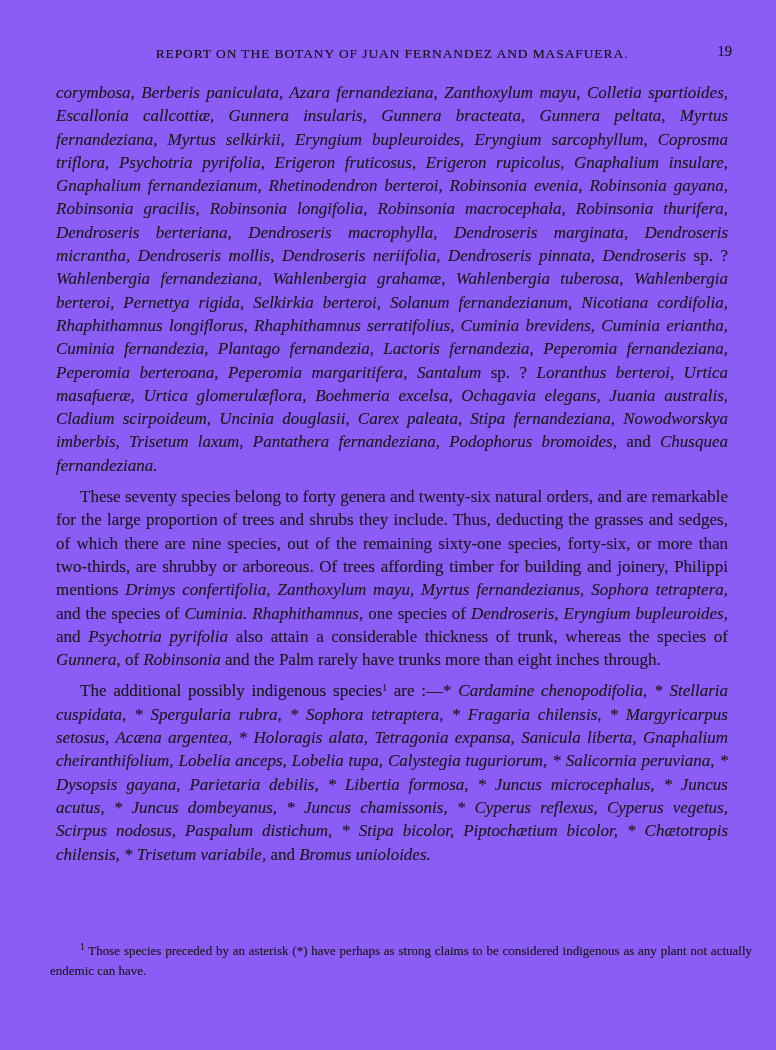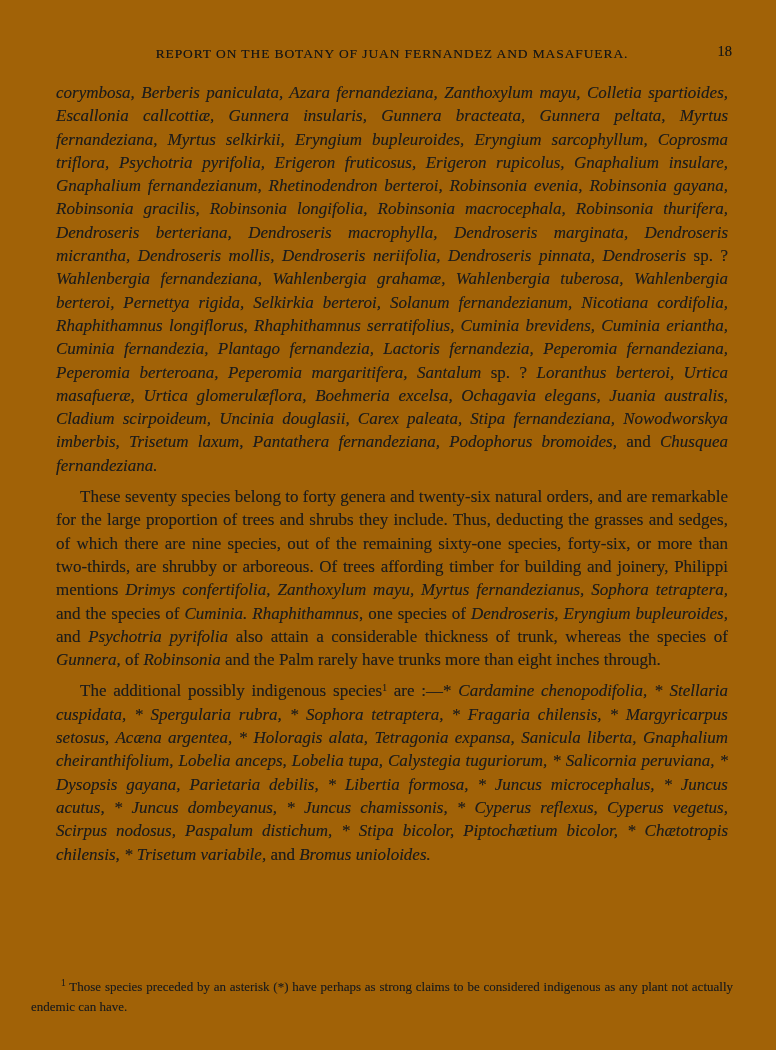--- a/index.html
+++ b/index.html
@@ -1,20 +1,20 @@
 <!DOCTYPE html>
 <html><head>
 <meta charset="utf-8">
 <style>
   html, body { margin: 0; padding: 0; background: #ffffff; }
   .page {
     position: relative;
     width: 776px;
     height: 1050px;
-    background: #a16207;
+    background: #8b5cf6;
     color: #1e1e1e;
     font-family: "Liberation Serif", "DejaVu Serif", serif;
     overflow: hidden;
   }
   .header {
     position: absolute;
     top: 44px;
     left: 48px;
     width: 688px;
     text-align: center;
@@ -51,40 +51,39 @@
   sup {
     font-size: 9.5px;
     line-height: 0;
     position: relative;
     top: -5px;
     vertical-align: baseline;
   }
   .footnote {
     position: absolute;
     top: 941px;
-    left: 31px;
+    left: 50px;
     width: 702px;
     font-size: 13px;
     line-height: 19.5px;
     text-align: justify;
     text-indent: 30px;
     color: #1c1c1c;
     text-shadow: 0 0 0.4px rgba(25,25,25,0.45);
-    margin-top: 36px;
   }
 </style>
 </head>
 <body>
 
 <div class="page">
 
   <div class="header">
     <span class="running-title">REPORT ON THE BOTANY OF JUAN FERNANDEZ AND MASAFUERA.</span>
   </div>
-  <span class="page-number">18</span>
+  <span class="page-number">19</span>
 
   <div class="body-text">
     <p class="noindent"><i>corymbosa, Berberis paniculata, Azara fernandeziana, Zanthoxylum mayu, Colletia spartioides, Escallonia callcottiæ, Gunnera insularis, Gunnera bracteata, Gunnera peltata, Myrtus fernandeziana, Myrtus selkirkii, Eryngium bupleuroides, Eryngium sarcophyllum, Coprosma triflora, Psychotria pyrifolia, Erigeron fruticosus, Erigeron rupicolus, Gnaphalium insulare, Gnaphalium fernandezianum, Rhetinodendron berteroi, Robinsonia evenia, Robinsonia gayana, Robinsonia gracilis, Robinsonia longifolia, Robinsonia macrocephala, Robinsonia thurifera, Dendroseris berteriana, Dendroseris macrophylla, Dendroseris marginata, Dendroseris micrantha, Dendroseris mollis, Dendroseris neriifolia, Dendroseris pinnata, Dendroseris </i><span>sp. ? </span><i>Wahlenbergia fernandeziana, Wahlenbergia grahamæ, Wahlenbergia tuberosa, Wahlenbergia berteroi, Pernettya rigida, Selkirkia berteroi, Solanum fernandezianum, Nicotiana cordifolia, Rhaphithamnus longiflorus, Rhaphithamnus serratifolius, Cuminia brevidens, Cuminia eriantha, Cuminia fernandezia, Plantago fernandezia, Lactoris fernandezia, Peperomia fernandeziana, Peperomia berteroana, Peperomia margaritifera, Santalum </i><span>sp. ? </span><i>Loranthus berteroi, Urtica masafueræ, Urtica glomerulæflora, Boehmeria excelsa, Ochagavia elegans, Juania australis, Cladium scirpoideum, Uncinia douglasii, Carex paleata, Stipa fernandeziana, Nowodworskya imberbis, Trisetum laxum, Pantathera fernandeziana, Podophorus bromoides, </i><span>and </span><i>Chusquea fernandeziana.</i></p>
     <p class="indent"><span>These seventy species belong to forty genera and twenty-six natural orders, and are remarkable for the large proportion of trees and shrubs they include. Thus, deducting the grasses and sedges, of which there are nine species, out of the remaining sixty-one species, forty-six, or more than two-thirds, are shrubby or arboreous. Of trees affording timber for building and joinery, Philippi mentions </span><i>Drimys confertifolia, Zanthoxylum mayu, Myrtus fernandezianus, Sophora tetraptera,</i><span> and the species of </span><i>Cuminia. Rhaphithamnus</i><span>, one species of </span><i>Dendroseris, Eryngium bupleuroides,</i><span> and </span><i>Psychotria pyrifolia</i><span> also attain a considerable thickness of trunk, whereas the species of </span><i>Gunnera,</i><span> of </span><i>Robinsonia</i><span> and the Palm rarely have trunks more than eight inches through.</span></p>
     <p class="indent"><span>The additional possibly indigenous species</span><sup>1</sup><span> are :—* </span><i>Cardamine chenopodifolia, * Stellaria cuspidata, * Spergularia rubra, * Sophora tetraptera, * Fragaria chilensis, * Margyricarpus setosus, Acæna argentea, * Holoragis alata, Tetragonia expansa, Sanicula liberta, Gnaphalium cheiranthifolium, Lobelia anceps, Lobelia tupa, Calystegia tuguriorum, * Salicornia peruviana, * Dysopsis gayana, Parietaria debilis, * Libertia formosa, * Juncus microcephalus, * Juncus acutus, * Juncus dombeyanus, * Juncus chamissonis, * Cyperus reflexus, Cyperus vegetus, Scirpus nodosus, Paspalum distichum, * Stipa bicolor, Piptochætium bicolor, * Chætotropis chilensis, * Trisetum variabile, </i><span>and </span><i>Bromus unioloides.</i></p>
   </div>
 
   <div class="footnote"><sup>1</sup><span> Those species preceded by an asterisk (*) have perhaps as strong claims to be considered indigenous as any plant not actually endemic can have.</span></div>
 
 </div>

